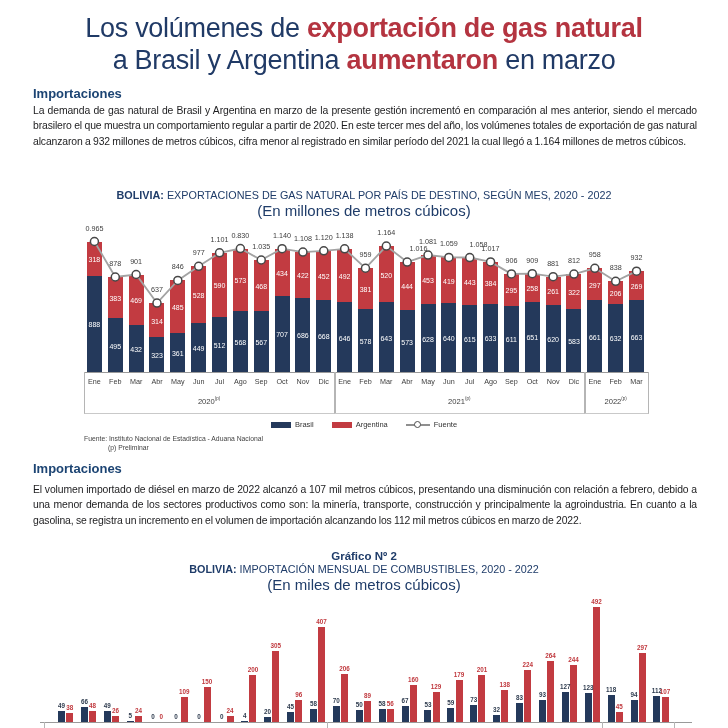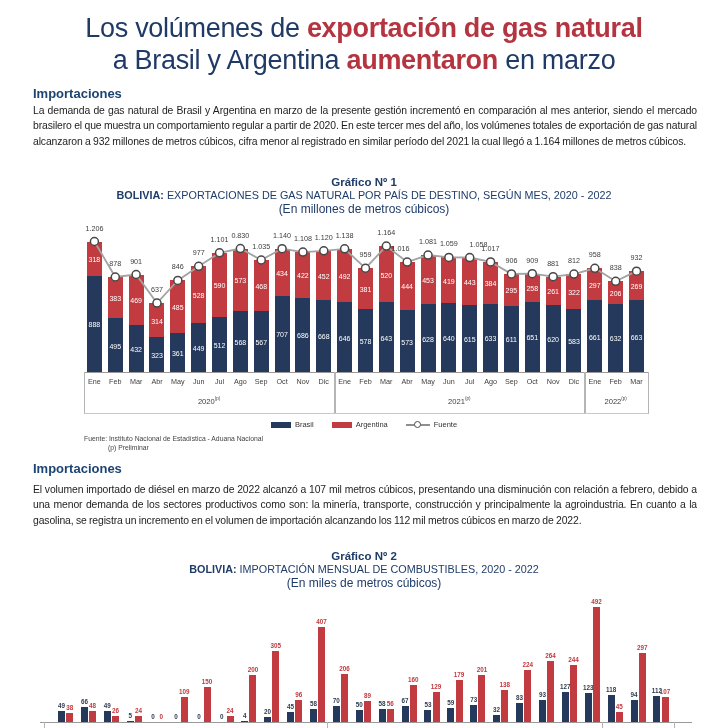--- a/index.html
+++ b/index.html
@@ -11,21 +11,21 @@
              color:#203A66;font-weight:500;letter-spacing:-0.3px;}
   .doc-title .hl{color:#B43440;font-weight:700;}
   
   .sec-h{left:33px;font-size:13px;font-weight:700;color:#1C4473;}
   .sec-p{left:33px;width:664px;font-size:10.4px;line-height:15.4px;color:#1d1d1f;
          text-align:justify;letter-spacing:-0.12px;word-spacing:-0.4px;overflow:hidden;}
   
   .c-cap{left:0;width:728px;text-align:center;font-size:11.5px;font-weight:700;color:#1F3C69;}
   .c-tit{left:0;width:728px;text-align:center;font-size:10.8px;color:#1F3C69;}
   .c-tit b{font-weight:700;}
-  .c-sub{left:0;width:728px;text-align:center;font-size:12px;color:#1F3C69;}
+  .c-sub{left:0;width:728px;text-align:center;font-size:15px;color:#1F3C69;}
   
   #c1plot{left:0;top:222px;width:728px;height:150px;overflow:visible;}
   #c1plot .bar{position:absolute;}
   #c1plot .seg-label{position:absolute;font-size:7px;color:#ffffff;text-align:center;}
   #c1plot .tot-label{position:absolute;font-size:7.2px;color:#3c3c3c;text-align:center;}
   #c1svg{position:absolute;left:0;top:0;pointer-events:none;}
   #c1axis{left:0;top:372px;width:728px;height:43px;}
   #c1axis .base{position:absolute;left:84px;top:0;width:564px;height:0;border-top:1px solid #9a9a9a;}
   #c1axis .ybox{position:absolute;top:0;height:41px;border-left:1px solid #b5b5b5;
                 border-right:1px solid #b5b5b5;border-bottom:1px solid #c9c9c9;}
@@ -58,30 +58,29 @@
 <div class="page">
 
   <div class="abs doc-title">
     <div><span>Los volúmenes de </span><span class="hl">exportación de gas natural</span></div>
     <div><span>a Brasil y Argentina </span><span class="hl">aumentaron</span><span> en marzo</span></div>
   </div>
 
   <div class="abs sec-h" style="top:86px;">Importaciones</div>
   <div class="abs sec-p" style="top:103px;height:64px;">La demanda de gas natural de Brasil y Argentina en marzo de la presente gestión incrementó en comparación al mes anterior, siendo el mercado brasilero el que muestra un comportamiento regular a partir de 2020. En este tercer mes del año, los volúmenes totales de exportación de gas natural alcanzaron a 932 millones de metros cúbicos, cifra menor al registrado en similar período del 2021 la cual llegó a 1.164 millones de metros cúbicos.</div>
 
-  <div class="abs c-cap" style="top:176px;">Gráfico Nº 1</div>
   <div class="abs c-tit" style="top:189px;"><b>BOLIVIA:</b><span> EXPORTACIONES DE GAS NATURAL POR PAÍS DE DESTINO, SEGÚN MES, 2020 - 2022</span></div>
   <div class="abs c-sub" style="top:202px;">(En millones de metros cúbicos)</div>
 
   <div class="abs" id="c1plot">
       <div class="bar" style="left: 86.925px; bottom: 0px; width: 15px; height: 96.0816px; background: rgb(36, 57, 91);"></div>
       <div class="bar" style="left: 86.925px; bottom: 96.0816px; width: 15px; height: 34.4076px; background: rgb(194, 59, 65);"></div>
       <div class="seg-label" style="left: 83.925px; width: 21px; bottom: 43.5408px;">888</div>
       <div class="seg-label" style="left: 83.925px; width: 21px; bottom: 108.785px;">318</div>
-      <div class="tot-label" style="left: 78.925px; width: 31px; bottom: 139.489px; z-index: 3;">1.206</div>
+      <div class="tot-label" style="left: 78.925px; width: 31px; bottom: 139.489px; z-index: 3;">0.965</div>
       <div class="bar" style="left: 107.775px; bottom: 0px; width: 15px; height: 53.559px; background: rgb(36, 57, 91);"></div>
       <div class="bar" style="left: 107.775px; bottom: 53.559px; width: 15px; height: 41.4406px; background: rgb(194, 59, 65);"></div>
       <div class="seg-label" style="left: 104.775px; width: 21px; bottom: 22.2795px;">495</div>
       <div class="seg-label" style="left: 104.775px; width: 21px; bottom: 69.7793px;">383</div>
       <div class="tot-label" style="left: 99.775px; width: 31px; bottom: 104px; z-index: 3;">878</div>
       <div class="bar" style="left: 128.625px; bottom: 0px; width: 15px; height: 46.7424px; background: rgb(36, 57, 91);"></div>
       <div class="bar" style="left: 128.625px; bottom: 46.7424px; width: 15px; height: 50.7458px; background: rgb(194, 59, 65);"></div>
       <div class="seg-label" style="left: 125.625px; width: 21px; bottom: 18.8712px;">432</div>
       <div class="seg-label" style="left: 125.625px; width: 21px; bottom: 67.6153px;">469</div>
       <div class="tot-label" style="left: 120.625px; width: 31px; bottom: 106.488px; z-index: 3;">901</div>
@@ -142,21 +141,21 @@
       <div class="tot-label" style="left: 349.975px; width: 31px; bottom: 112.764px; z-index: 3;">959</div>
       <div class="bar" style="left: 378.825px; bottom: 0px; width: 15px; height: 69.5726px; background: rgb(36, 57, 91);"></div>
       <div class="bar" style="left: 378.825px; bottom: 69.5726px; width: 15px; height: 56.264px; background: rgb(194, 59, 65);"></div>
       <div class="seg-label" style="left: 375.825px; width: 21px; bottom: 30.2863px;">643</div>
       <div class="seg-label" style="left: 375.825px; width: 21px; bottom: 93.2046px;">520</div>
       <div class="tot-label" style="left: 370.825px; width: 31px; bottom: 134.945px; z-index: 3;">1.164</div>
       <div class="bar" style="left: 399.675px; bottom: 0px; width: 15px; height: 61.9986px; background: rgb(36, 57, 91);"></div>
       <div class="bar" style="left: 399.675px; bottom: 61.9986px; width: 15px; height: 48.0408px; background: rgb(194, 59, 65);"></div>
       <div class="seg-label" style="left: 396.675px; width: 21px; bottom: 26.4993px;">573</div>
       <div class="seg-label" style="left: 396.675px; width: 21px; bottom: 81.519px;">444</div>
-      <div class="tot-label" style="left: 385px; width: 31px; bottom: 118.931px; z-index: 3; text-align: center;">1.016</div>
+      <div class="tot-label" style="left: 403px; width: 31px; bottom: 118.931px; z-index: 3; text-align: center;">1.016</div>
       <div class="bar" style="left: 420.525px; bottom: 0px; width: 15px; height: 67.9496px; background: rgb(36, 57, 91);"></div>
       <div class="bar" style="left: 420.525px; bottom: 67.9496px; width: 15px; height: 49.0146px; background: rgb(194, 59, 65);"></div>
       <div class="seg-label" style="left: 417.525px; width: 21px; bottom: 29.4748px;">628</div>
       <div class="seg-label" style="left: 417.525px; width: 21px; bottom: 87.9569px;">453</div>
       <div class="tot-label" style="left: 412.525px; width: 31px; bottom: 125.964px; z-index: 3;">1.081</div>
       <div class="bar" style="left: 441.375px; bottom: 0px; width: 15px; height: 69.248px; background: rgb(36, 57, 91);"></div>
       <div class="bar" style="left: 441.375px; bottom: 69.248px; width: 15px; height: 45.3358px; background: rgb(194, 59, 65);"></div>
       <div class="seg-label" style="left: 438.375px; width: 21px; bottom: 30.124px;">640</div>
       <div class="seg-label" style="left: 438.375px; width: 21px; bottom: 87.4159px;">419</div>
       <div class="tot-label" style="left: 433.375px; width: 31px; bottom: 123.584px; z-index: 3;">1.059</div>

